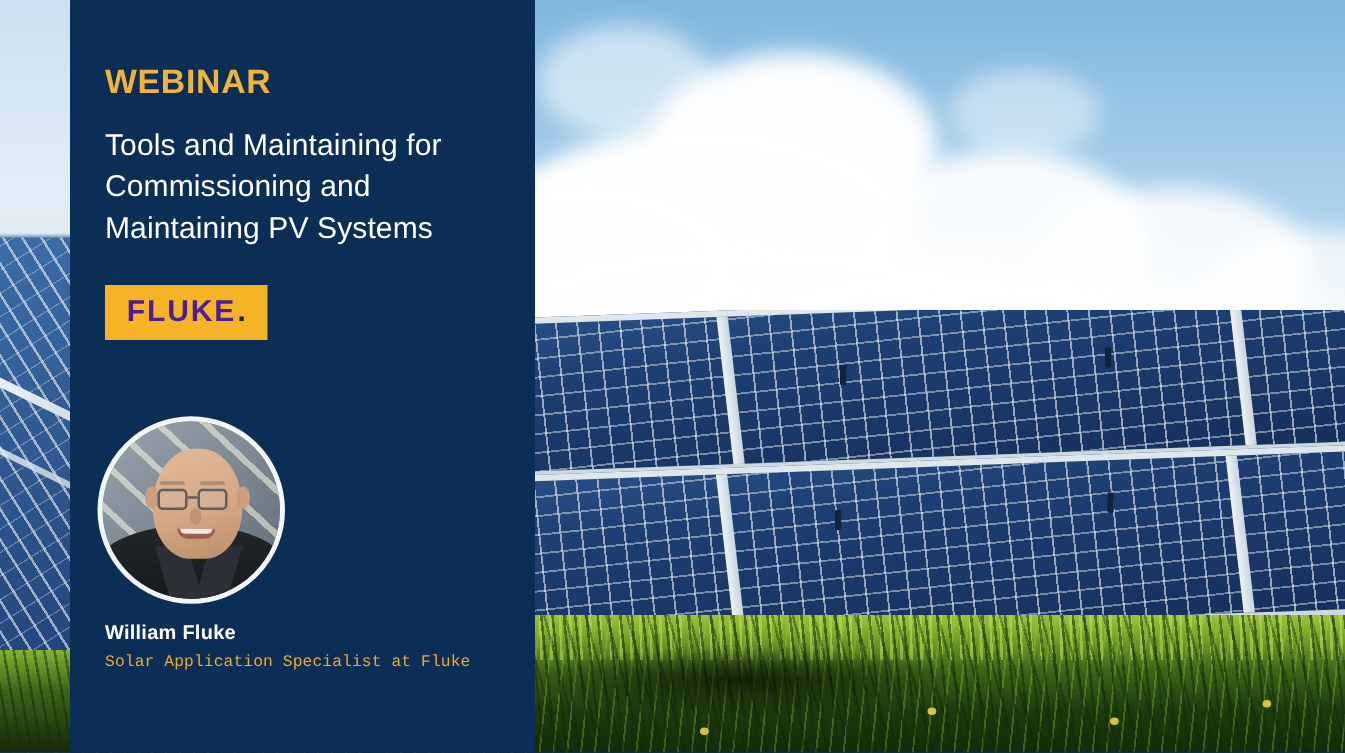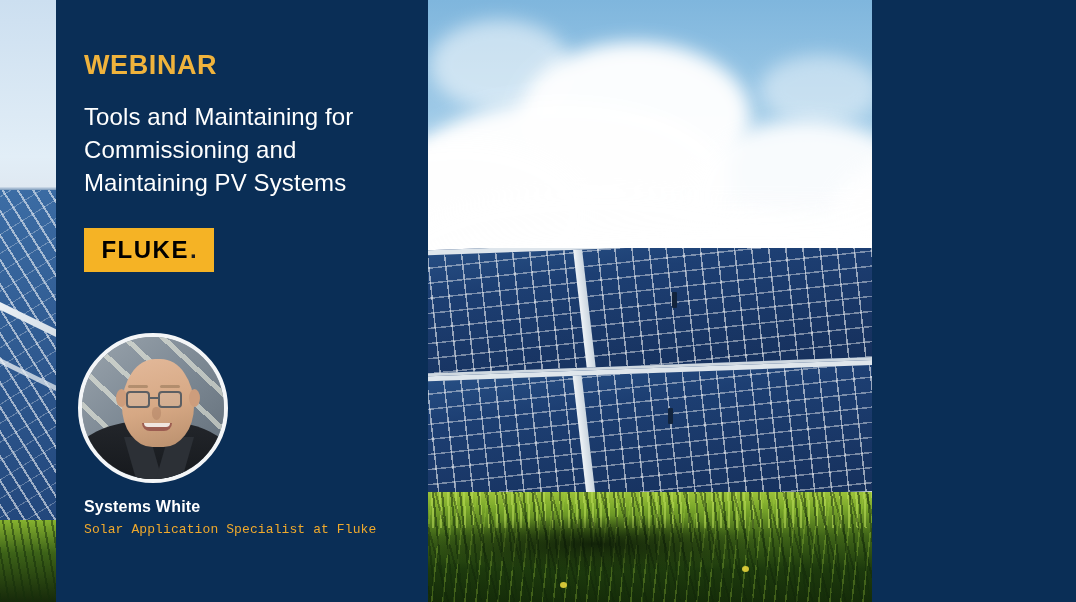--- a/index.html
+++ b/index.html
@@ -5,21 +5,21 @@
   * { margin:0; padding:0; box-sizing:border-box; }
   html, body {
     width:1076px; height:602px;
     overflow:hidden;
     background:#0a2e56;
     font-family:"Liberation Sans", sans-serif;
   }
 
   .slide {
     position:relative;
-    width:872px; height:602px;
+    width:1076px; height:602px;
     overflow:hidden;
   }
 
   
   .photo {
     position:absolute; inset:0;
     overflow:hidden;
   }
   .sky {
     position:absolute;
@@ -213,21 +213,21 @@
     align-items:center;
     justify-content:center;
     width:130px; height:44px;
     background:#f5b325;
     margin-bottom:44px;
   }
   .logo-text {
     font-size:24px;
     font-weight:bold;
     letter-spacing:1.5px;
-    color:#000000;
+    color:#4c1d95;
     line-height:1;
   }
   .logo-dot {
     font-size:24px;
     font-weight:bold;
     color:#1c1c1c;
     margin-left:1px;
   }
 
   
@@ -419,18 +419,18 @@
       <div class="av-brow-l"></div>
       <div class="av-brow-r"></div>
       <div class="av-nose"></div>
       <div class="av-glass-l"></div>
       <div class="av-glass-r"></div>
       <div class="av-bridge"></div>
       <div class="av-mouth"></div>
       <div class="av-teeth"></div>
     </div>
 
-    <div class="speaker-name">Systems White</div>
+    <div class="speaker-name">William Fluke</div>
 
     <div class="speaker-role">Solar Application Specialist at Fluke</div>
   </div>
 
 </div>
 
 </body></html>

